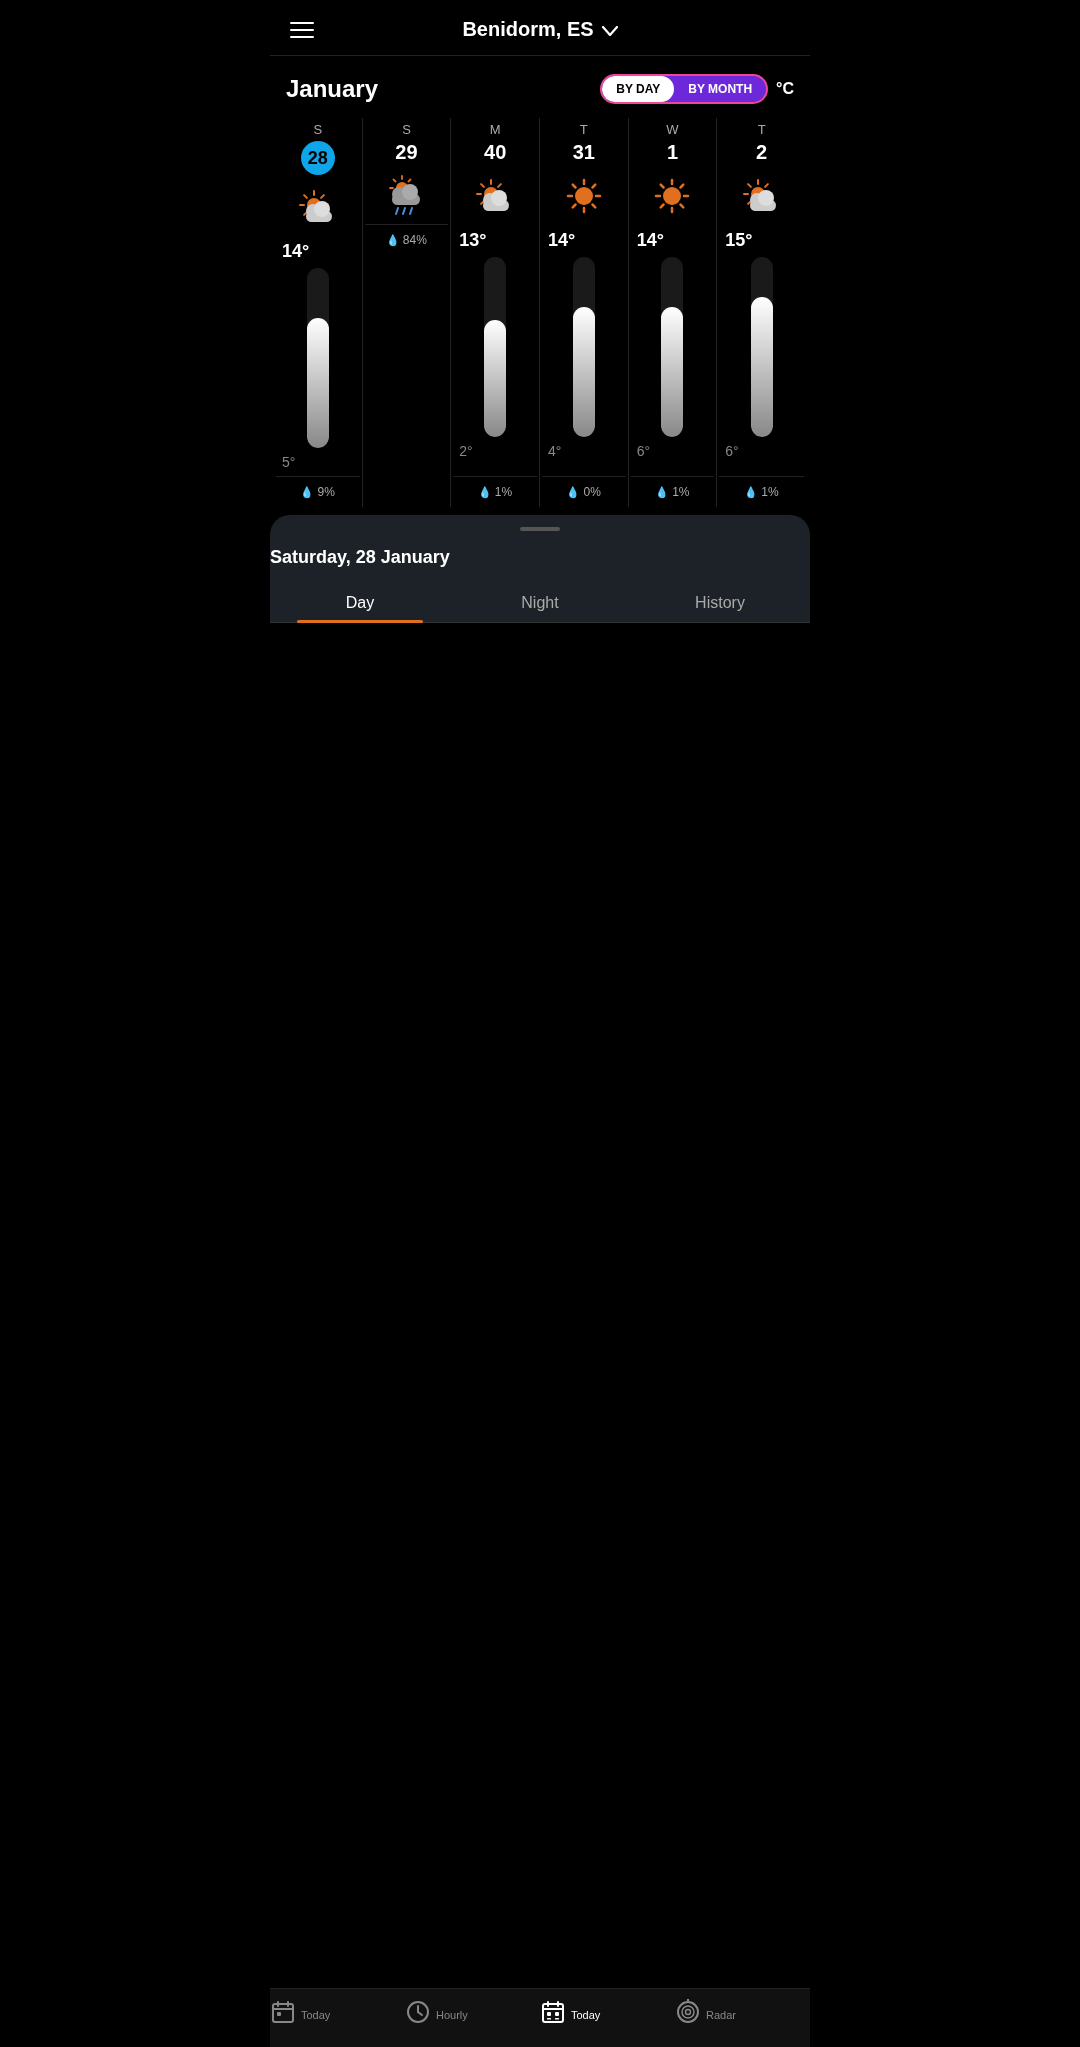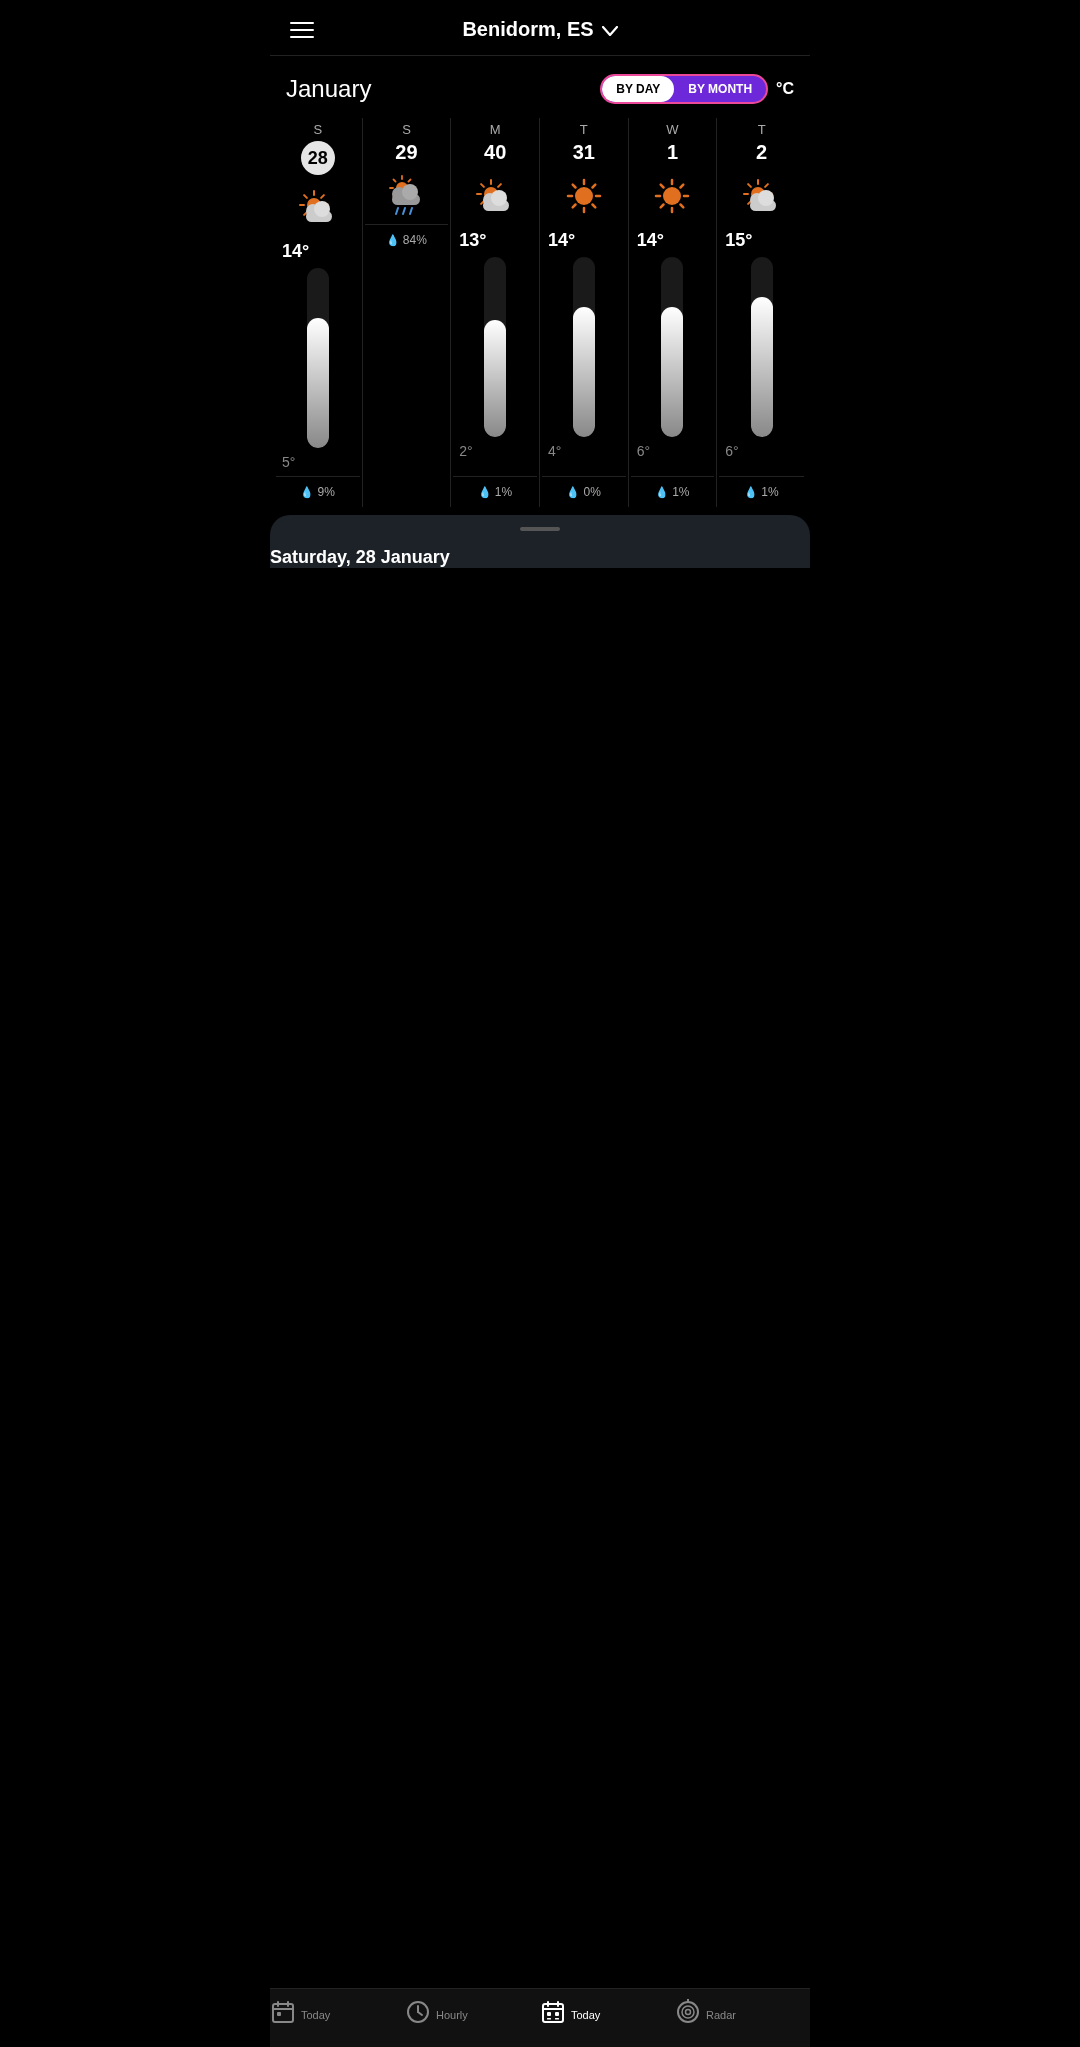--- a/index.html
+++ b/index.html
@@ -51,21 +51,21 @@
     
     .month-header {
       display: flex;
       align-items: center;
       justify-content: space-between;
       padding: 18px 16px 14px;
       background: #000;
     }
     .month-title {
       font-size: 24px;
-      font-weight: 400;
+      font-weight: 700;
     }
     .month-controls {
       display: flex;
       align-items: center;
       gap: 8px;
     }
     .toggle-group {
       display: flex;
       align-items: center;
       background: #6d28d9;
@@ -113,21 +113,21 @@
       font-size: 13px;
       color: #aaa;
       margin-bottom: 4px;
     }
     .day-number {
       font-size: 20px;
       font-weight: 600;
       margin-bottom: 10px;
     }
     .day-number.today {
-      background: #e5e5e5;
+      background: #0ea5e9;
       color: #000;
       border-radius: 50%;
       width: 34px;
       height: 34px;
       display: flex;
       align-items: center;
       justify-content: center;
       font-size: 18px;
     }
 
@@ -489,20 +489,25 @@
       <div class="rain-row">
         <span class="rain-icon">💧</span>
         <span>1%</span>
       </div>
     </div>
   </div>
 
 <div class="bottom-sheet">
   <div class="sheet-handle"></div>
   <div class="sheet-date">Saturday, 28 January</div>
+  <div class="sheet-tabs" id="sheet-tabs">
+  <div class="sheet-tab active">Day</div>
+      <div class="sheet-tab">Night</div>
+      <div class="sheet-tab">History</div>
+    </div>
 </div>
 
 <div class="spacer"></div>
 
 <div class="bottom-nav">
 
   <div class="nav-item">
     <span class="nav-icon">
       <svg width="26" height="26" viewBox="0 0 26 26" fill="none">
         <rect x="3" y="5" width="20" height="18" rx="2" stroke="#888" stroke-width="2"></rect>

